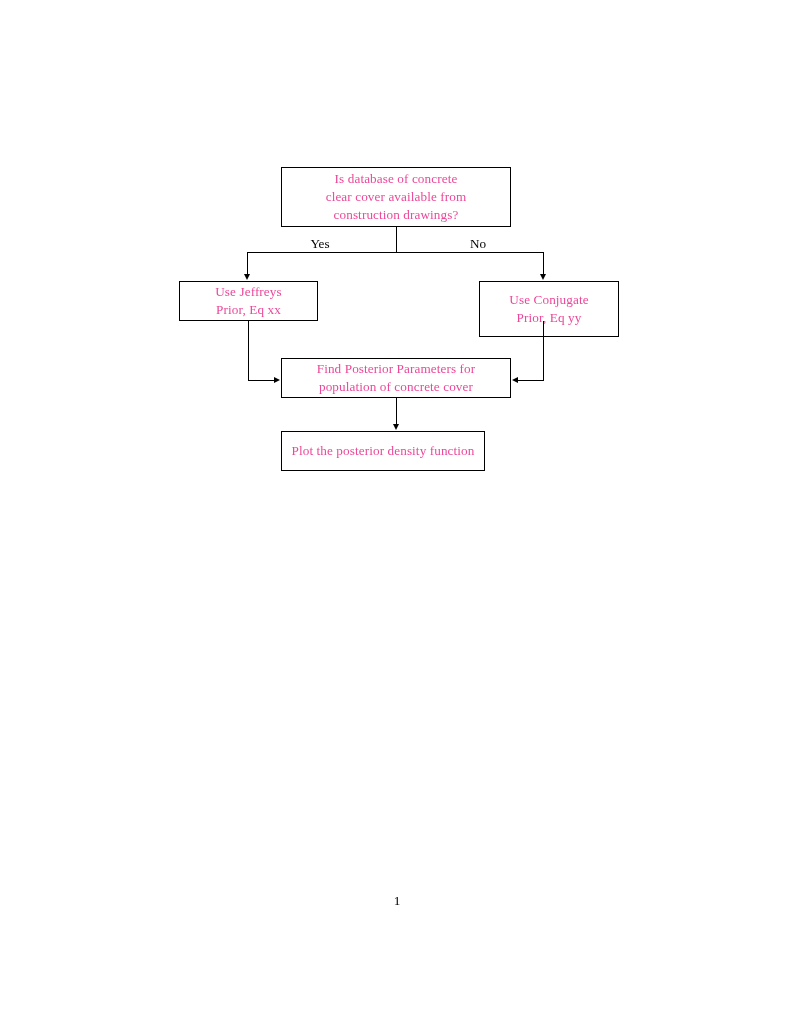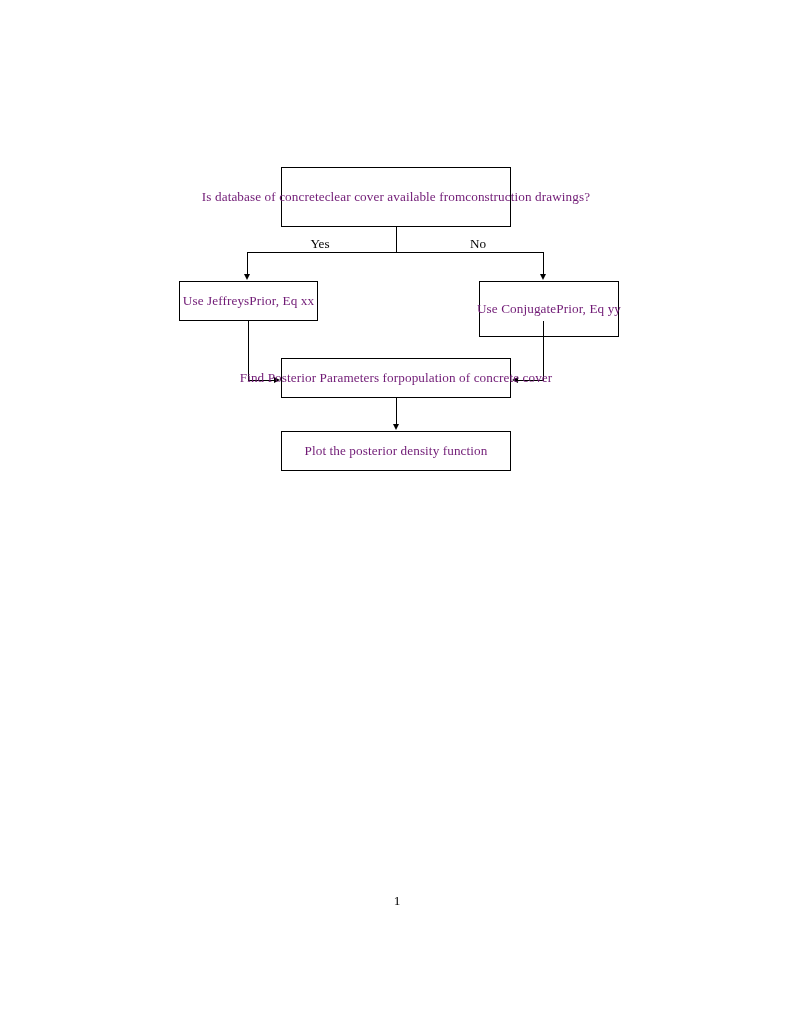--- a/index.html
+++ b/index.html
@@ -20,27 +20,28 @@
     overflow: hidden;
   }
 
   
   .node {
     position: absolute;
     box-sizing: border-box;
     border: 1px solid #000000;
     background: #ffffff;
     display: flex;
+    flex-direction: column;
     align-items: center;
     justify-content: center;
     text-align: center;
     font-size: 13.2px;
     line-height: 18px;
     letter-spacing: 0.1px;
-    color: #701a75;
+    color: #ec4899;
   }
   .node .line {
     display: block;
     white-space: nowrap;
   }
 
   .hline {
     position: absolute;
     height: 0;
     border-top: 1px solid #000000;
@@ -165,21 +166,21 @@
     <div class="arrow-left" style="left:512px; top:376.8px;"></div>
 
     <div class="node" style="left:281px; top:358px; width:230px; height:40px;justify-content:center;">
       <span class="line">Find Posterior Parameters for</span>
       <span class="line">population of concrete cover</span>
     </div>
 
     <div class="vline" style="left:396px; top:398px; height:27px;"></div>
     <div class="arrow-down" style="left:393.4px; top:424px;"></div>
 
-    <div class="node" style="left:281px; top:431px; width:230px; height:40px;">
+    <div class="node" style="left:281px; top:431px; width:204px; height:40px;">
       <span class="line">Plot the posterior density function</span>
     </div>
 
   </div>
 
 
   <div id="folio">1</div>
 
 </div>
 

